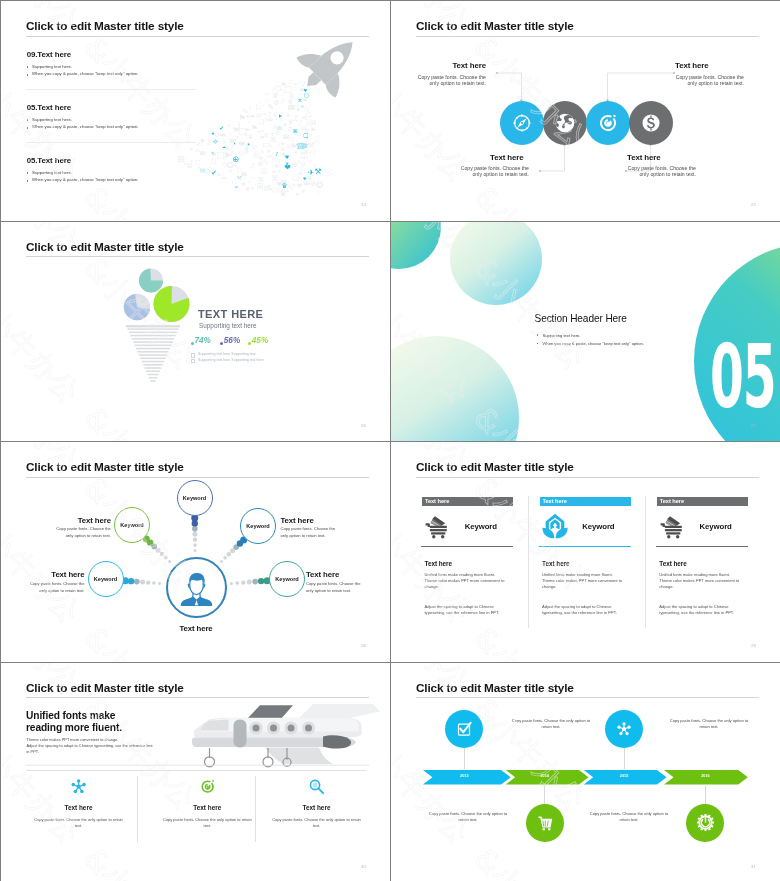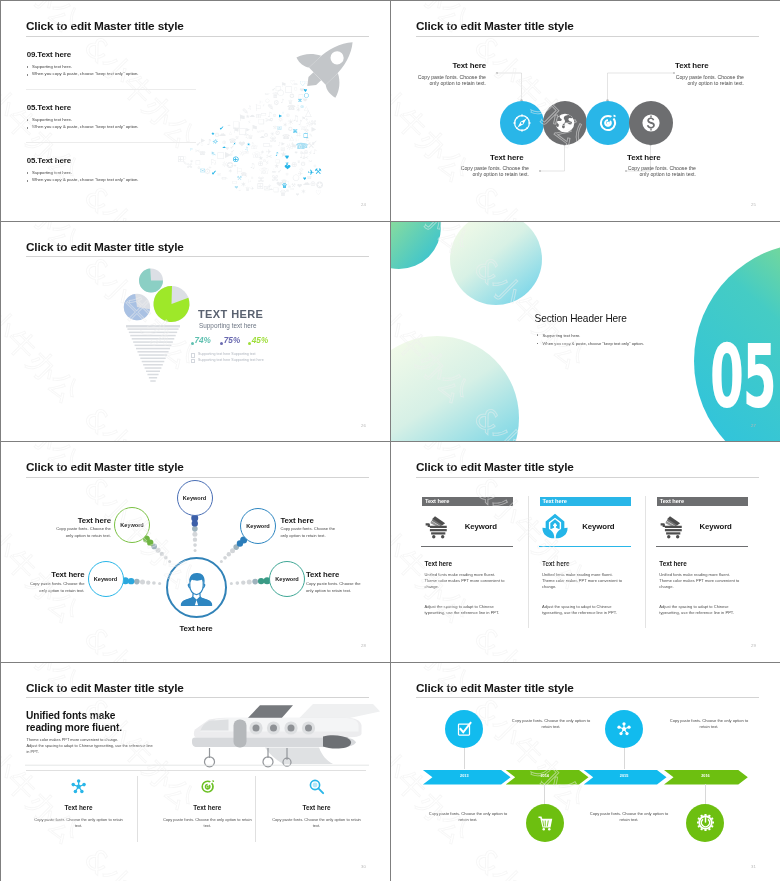--- a/index.html
+++ b/index.html
@@ -438,21 +438,21 @@
         <rect x="145.01" y="148.52" width="13.98" height="1.50" fill="#d9dce0"></rect>
         <rect x="146.44" y="151.77" width="11.12" height="1.50" fill="#d9dce0"></rect>
         <rect x="147.87" y="155.01" width="8.26" height="1.50" fill="#d9dce0"></rect>
         <rect x="149.30" y="158.26" width="5.40" height="1.50" fill="#d9dce0"></rect>
       </svg>
       <div class="s3head" style="left:197px;top:86.5px">TEXT HERE</div>
       <div class="s3sub" style="left:198px;top:100.5px">Supporting text here</div>
       <div style="position:absolute;left:190px;top:120.5px;width:3px;height:3px;border-radius:50%;background:#5fc0b0"></div>
       <div class="s3st" style="left:193.5px;top:114px;color:#5fc0b0">74%</div>
       <div style="position:absolute;left:219px;top:120.5px;width:3px;height:3px;border-radius:50%;background:#6a6ab0"></div>
-      <div class="s3st" style="left:222.8px;top:114px;color:#6a6ab0">75%</div>
+      <div class="s3st" style="left:222.8px;top:114px;color:#6a6ab0">56%</div>
       <div style="position:absolute;left:247.4px;top:120.5px;width:3px;height:3px;border-radius:50%;background:#9ede3a"></div>
       <div class="s3st" style="left:250.8px;top:114px;color:#9ede3a">45%</div>
       <div style="position:absolute;left:189.5px;top:131.5px;width:2.6px;height:2.6px;border:.4px solid #d4d8de;"></div>
       <div class="s3note" style="left:197px;top:130.5px">Supporting text here Supporting text</div>
       <div style="position:absolute;left:189.5px;top:137.0px;width:2.6px;height:2.6px;border:.4px solid #d4d8de;"></div>
       <div class="s3note" style="left:197px;top:136.0px">Supporting text here Supporting text here</div>
       <div class="pg">26</div>
     </div>
 <div class="slide">
       <svg style="position:absolute;left:0;top:0;width:389px;height:219.5px" viewBox="0 0 389 219.5">

